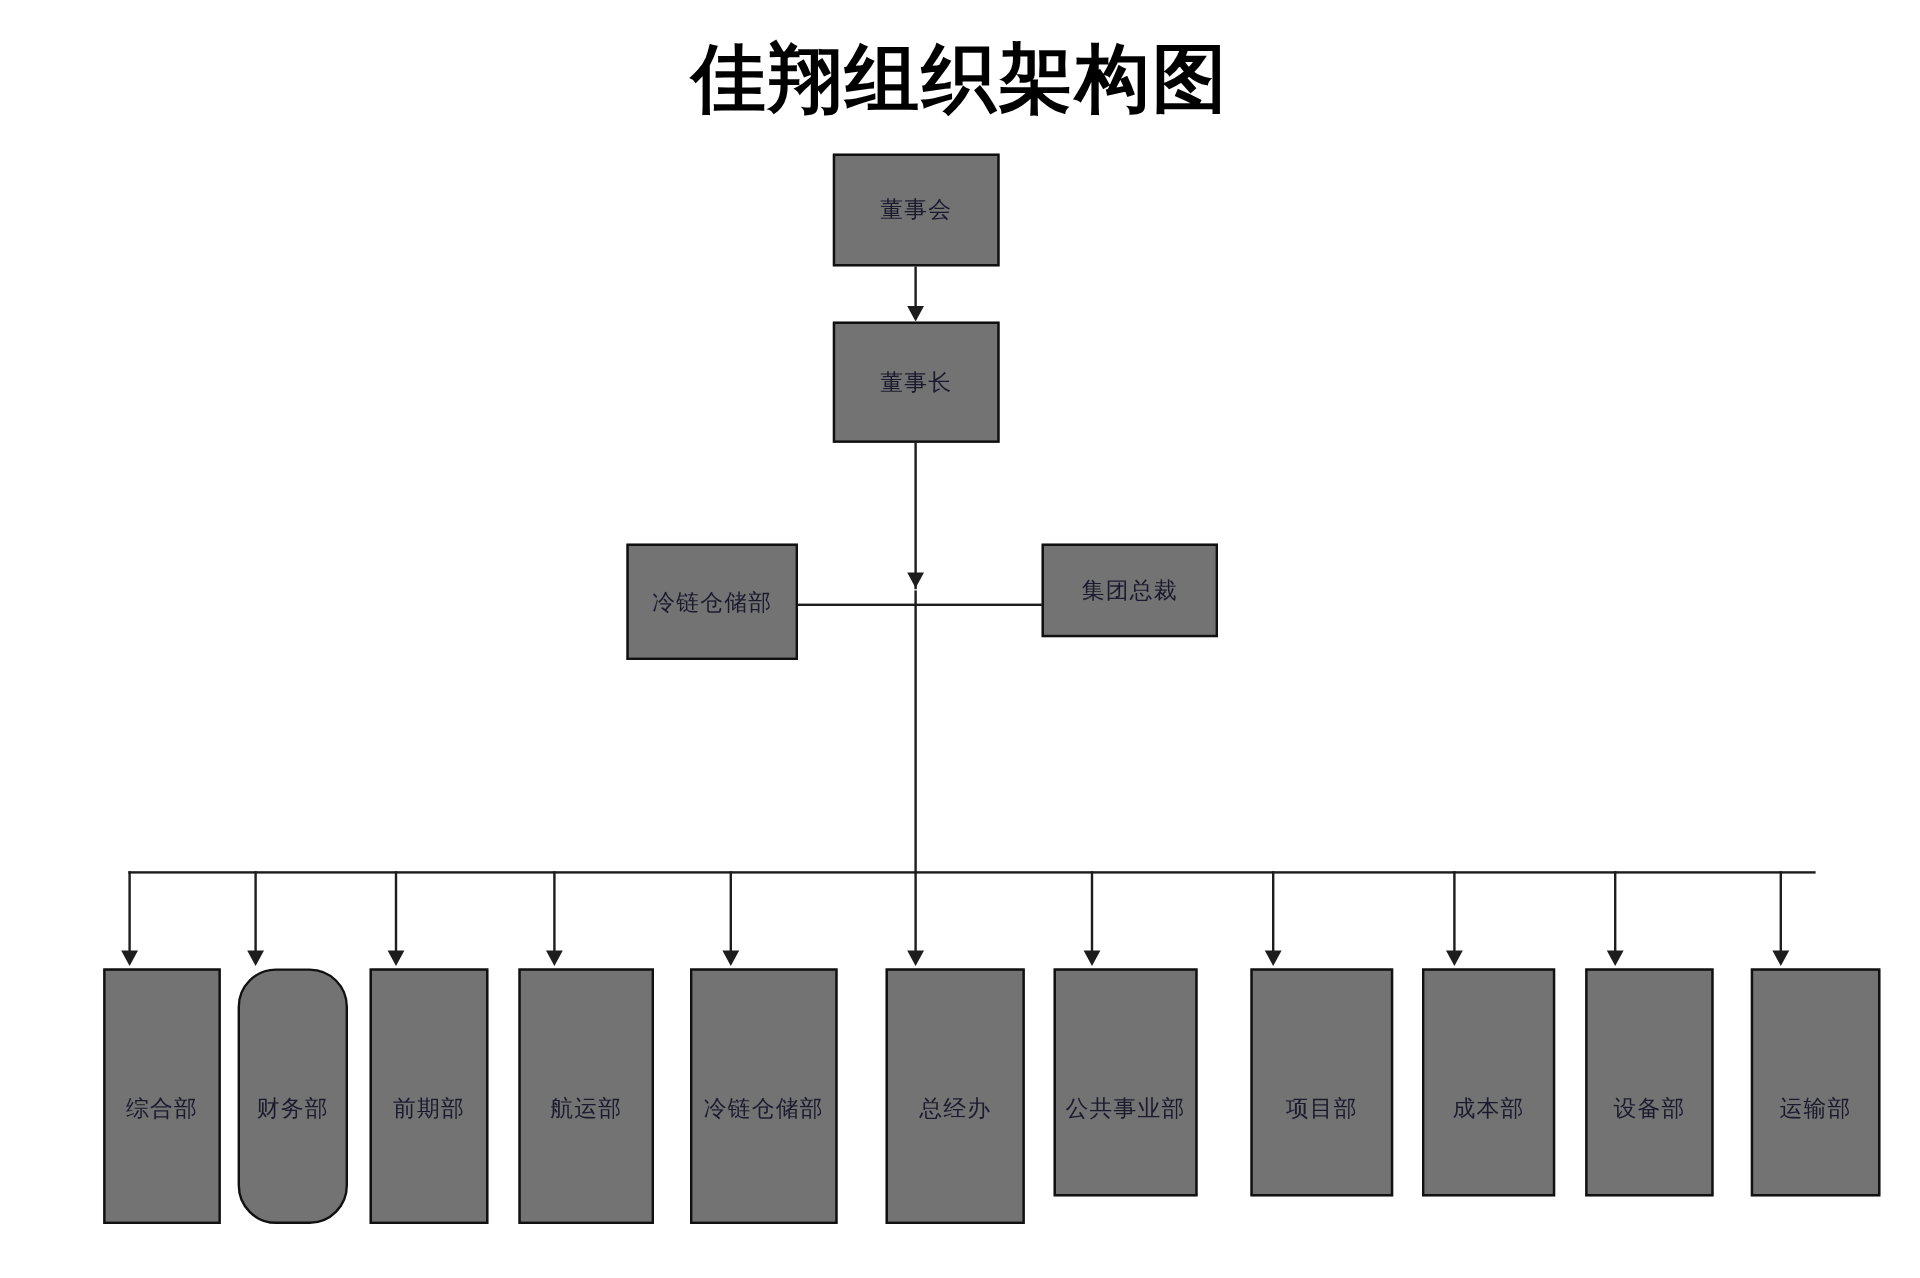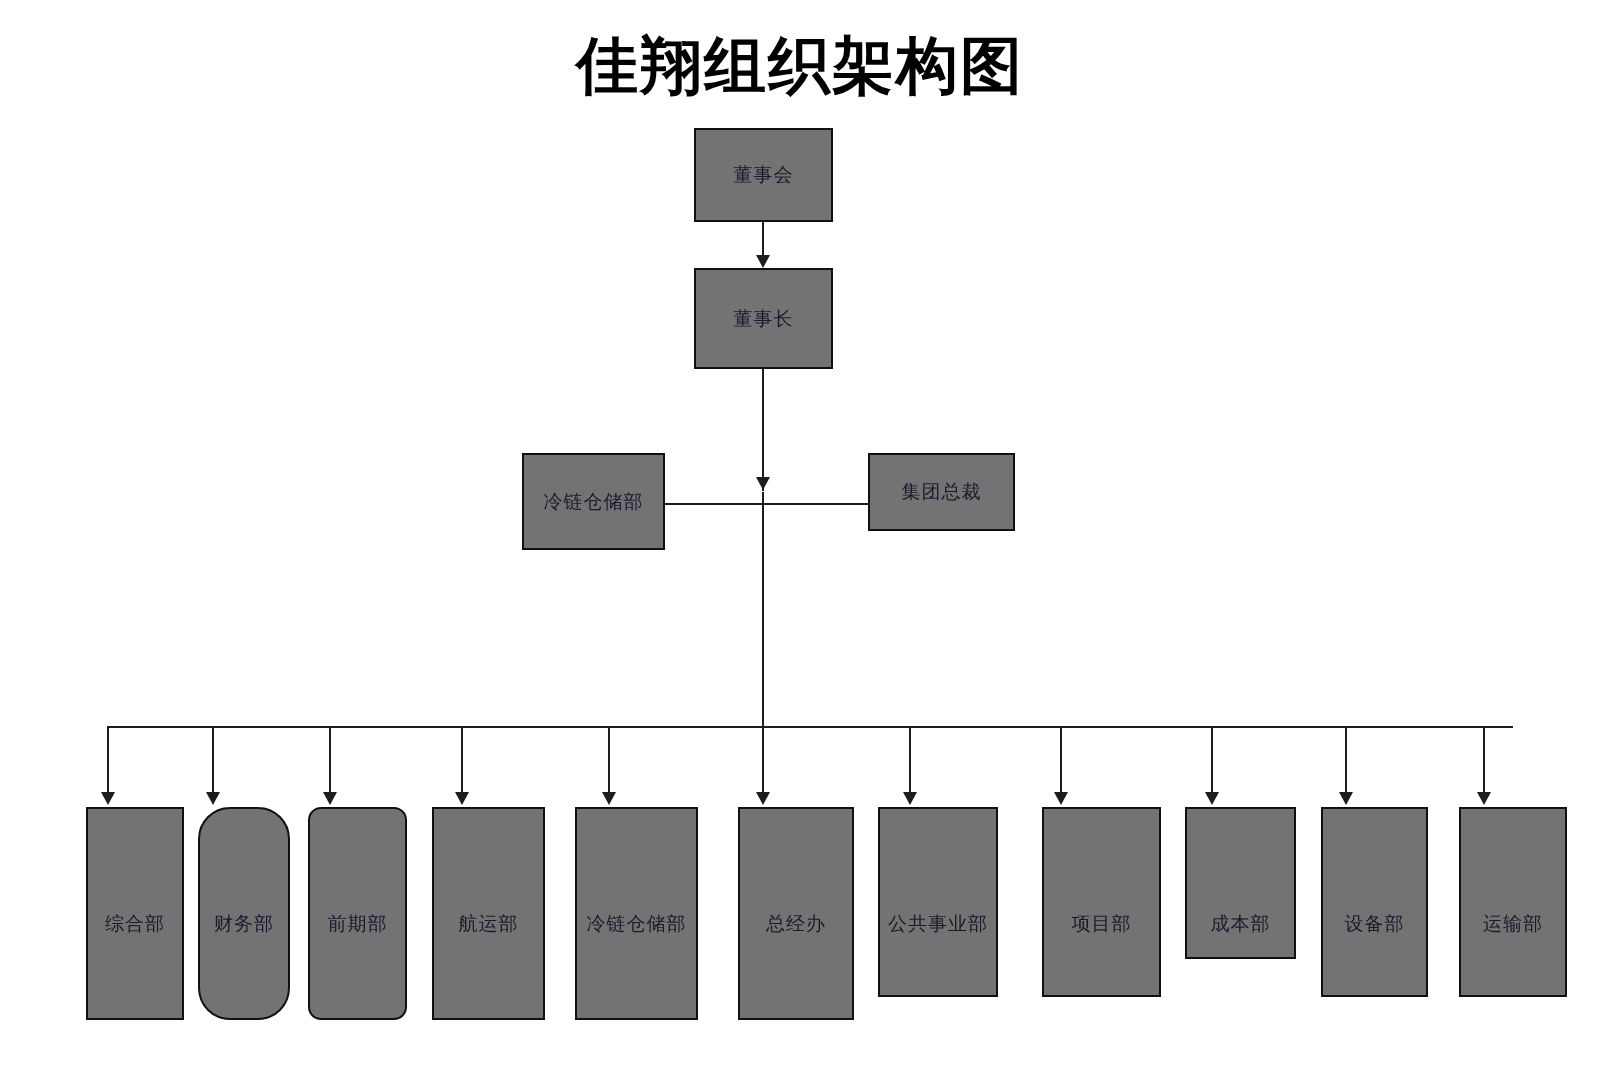--- a/index.html
+++ b/index.html
@@ -139,21 +139,21 @@
   </div>
 
   <div class="node-box dept" style="left:58px; top:807px; width:98px; height:213px;">
     <span class="dept-label">综合部</span>
   </div>
 
   <div class="node-box dept" style="left:170px; top:807px; width:92px; height:213px;border-radius:32px;">
     <span class="dept-label">财务部</span>
   </div>
 
-  <div class="node-box dept" style="left:280px; top:807px; width:99px; height:213px;border-radius:13px;">
+  <div class="node-box dept" style="left:280px; top:807px; width:99px; height:213px;">
     <span class="dept-label">前期部</span>
   </div>
 
   <div class="node-box dept" style="left:404px; top:807px; width:113px; height:213px;">
     <span class="dept-label">航运部</span>
   </div>
 
   <div class="node-box dept" style="left:547px; top:807px; width:123px; height:213px;">
     <span class="dept-label">冷链仓储部</span>
   </div>
@@ -163,21 +163,21 @@
   </div>
 
   <div class="node-box dept" style="left:850px; top:807px; width:120px; height:190px;">
     <span class="dept-label">公共事业部</span>
   </div>
 
   <div class="node-box dept" style="left:1014px; top:807px; width:119px; height:190px;">
     <span class="dept-label">项目部</span>
   </div>
 
-  <div class="node-box dept" style="left:1157px; top:807px; width:111px; height:152px;">
+  <div class="node-box dept" style="left:1157px; top:807px; width:111px; height:190px;">
     <span class="dept-label">成本部</span>
   </div>
 
   <div class="node-box dept" style="left:1293px; top:807px; width:107px; height:190px;">
     <span class="dept-label">设备部</span>
   </div>
 
   <div class="node-box dept" style="left:1431px; top:807px; width:108px; height:190px;">
     <span class="dept-label">运输部</span>
   </div>

